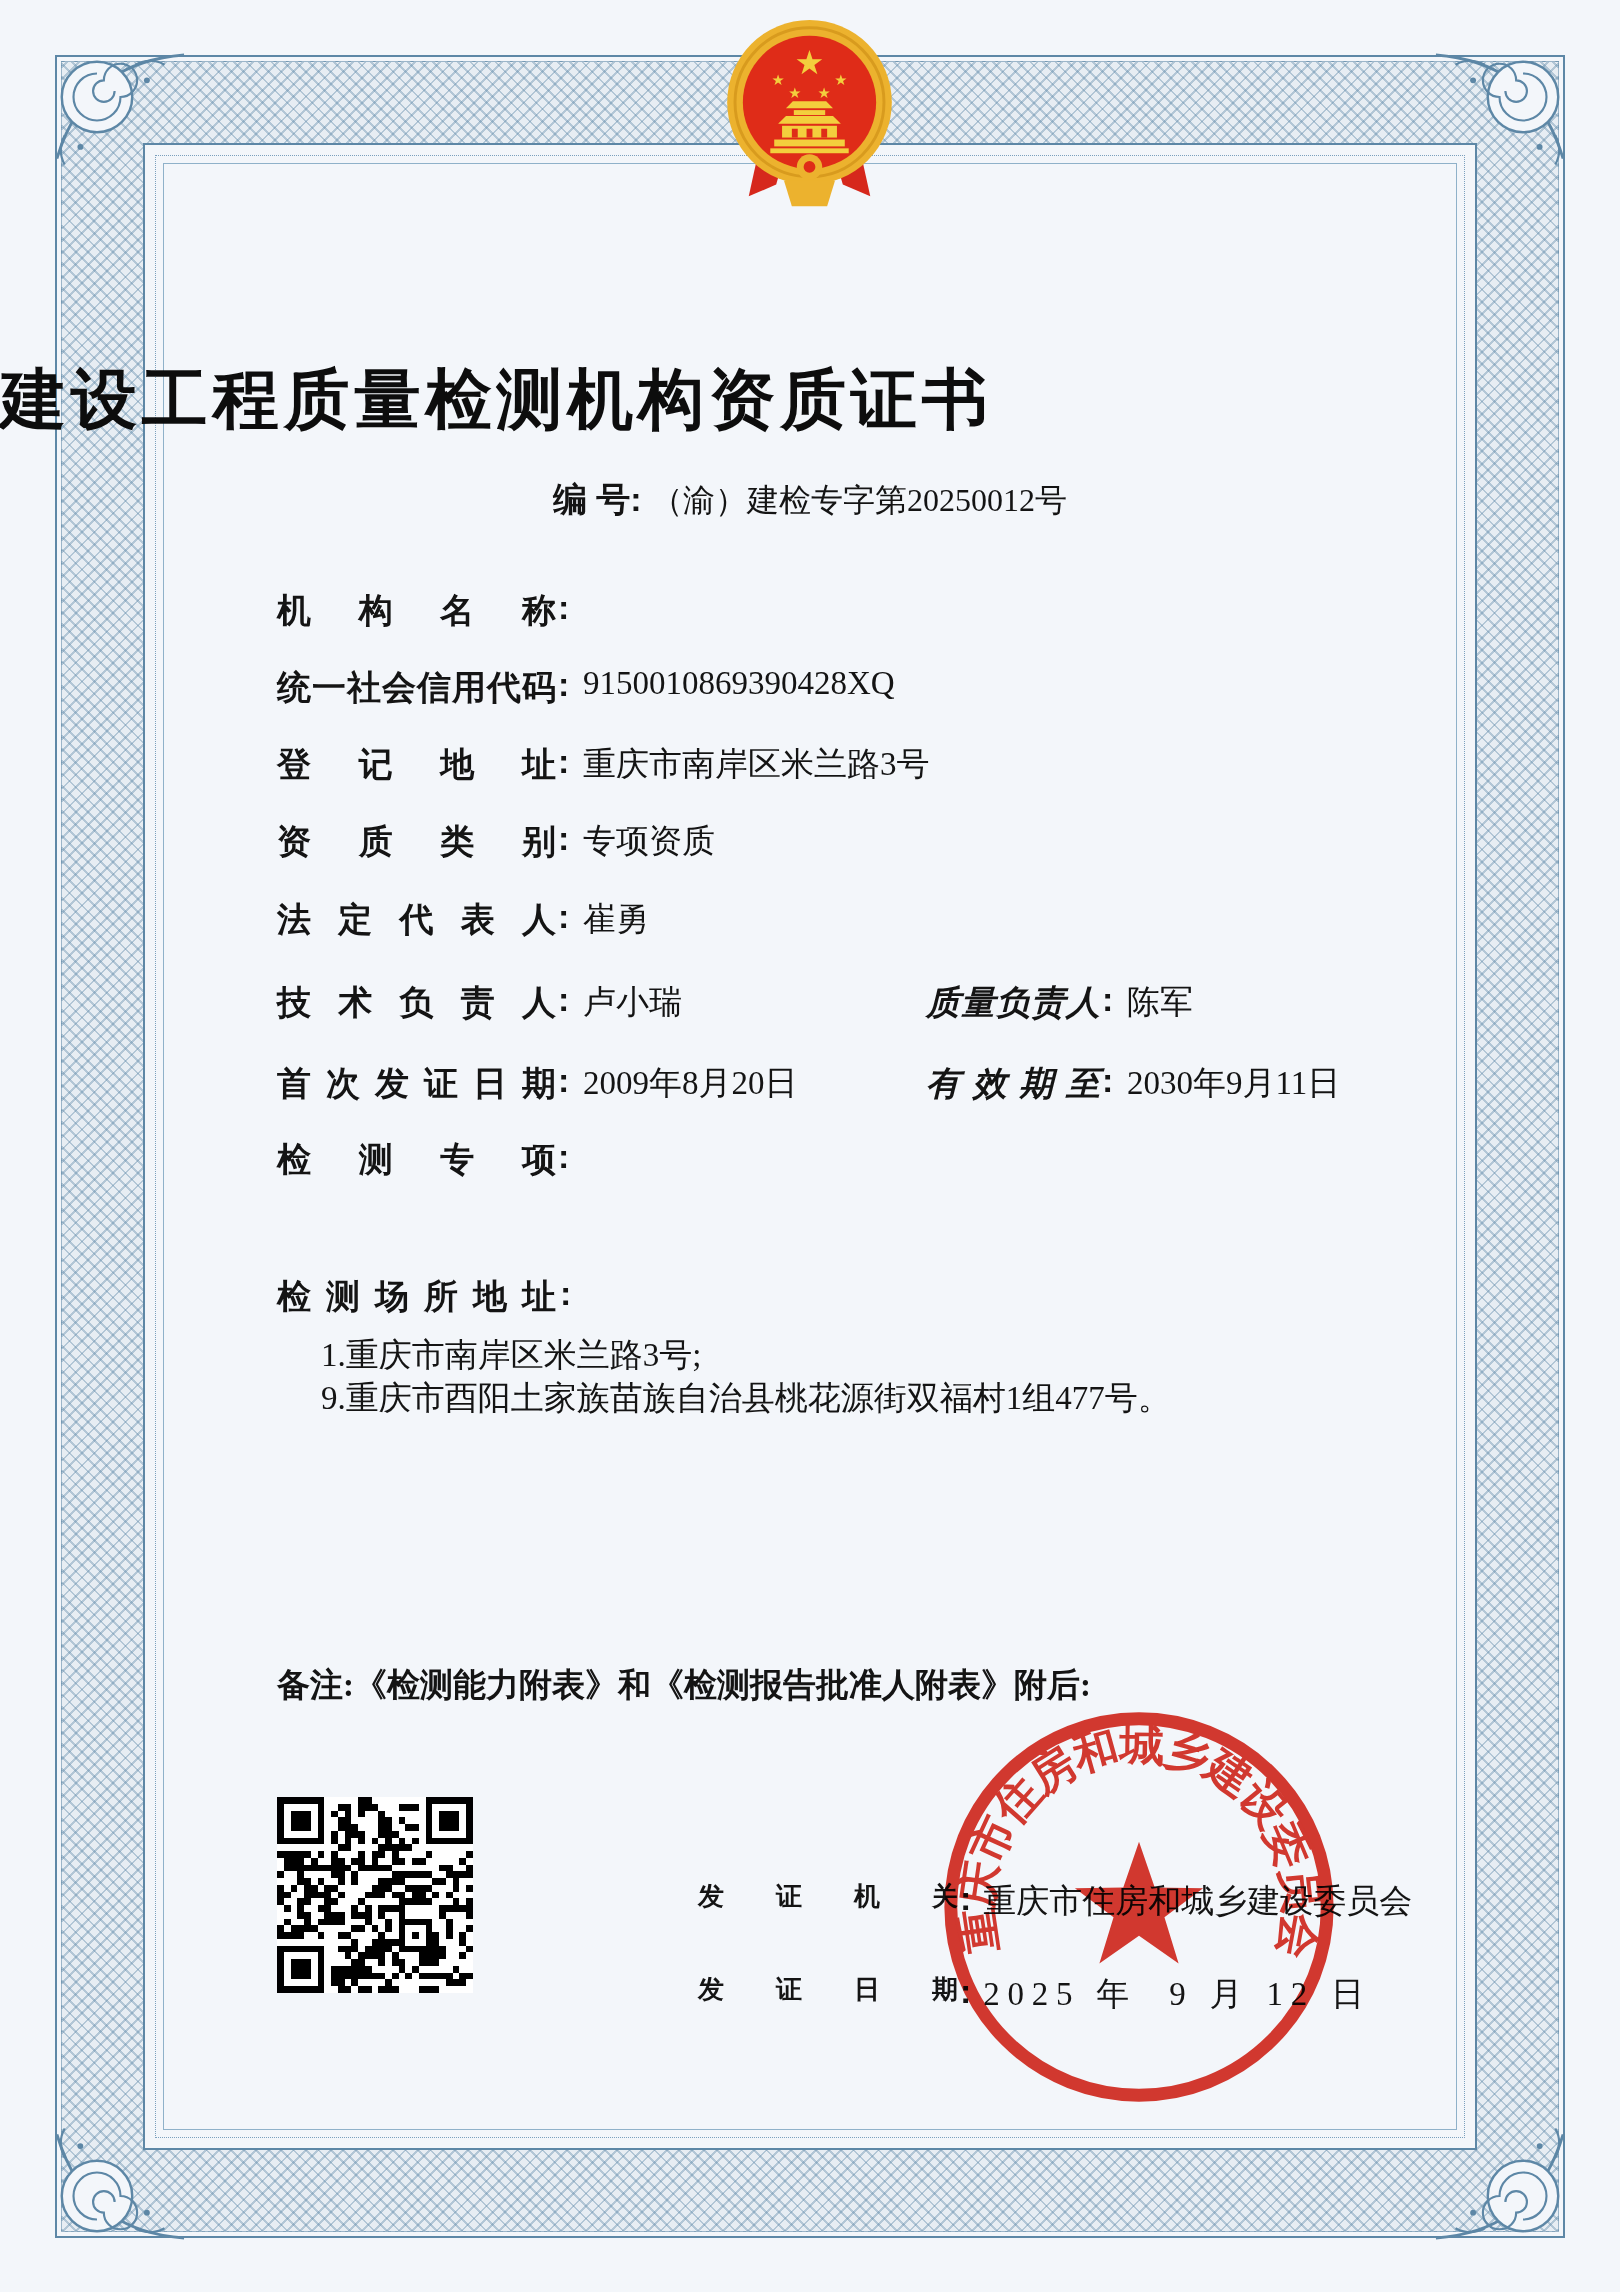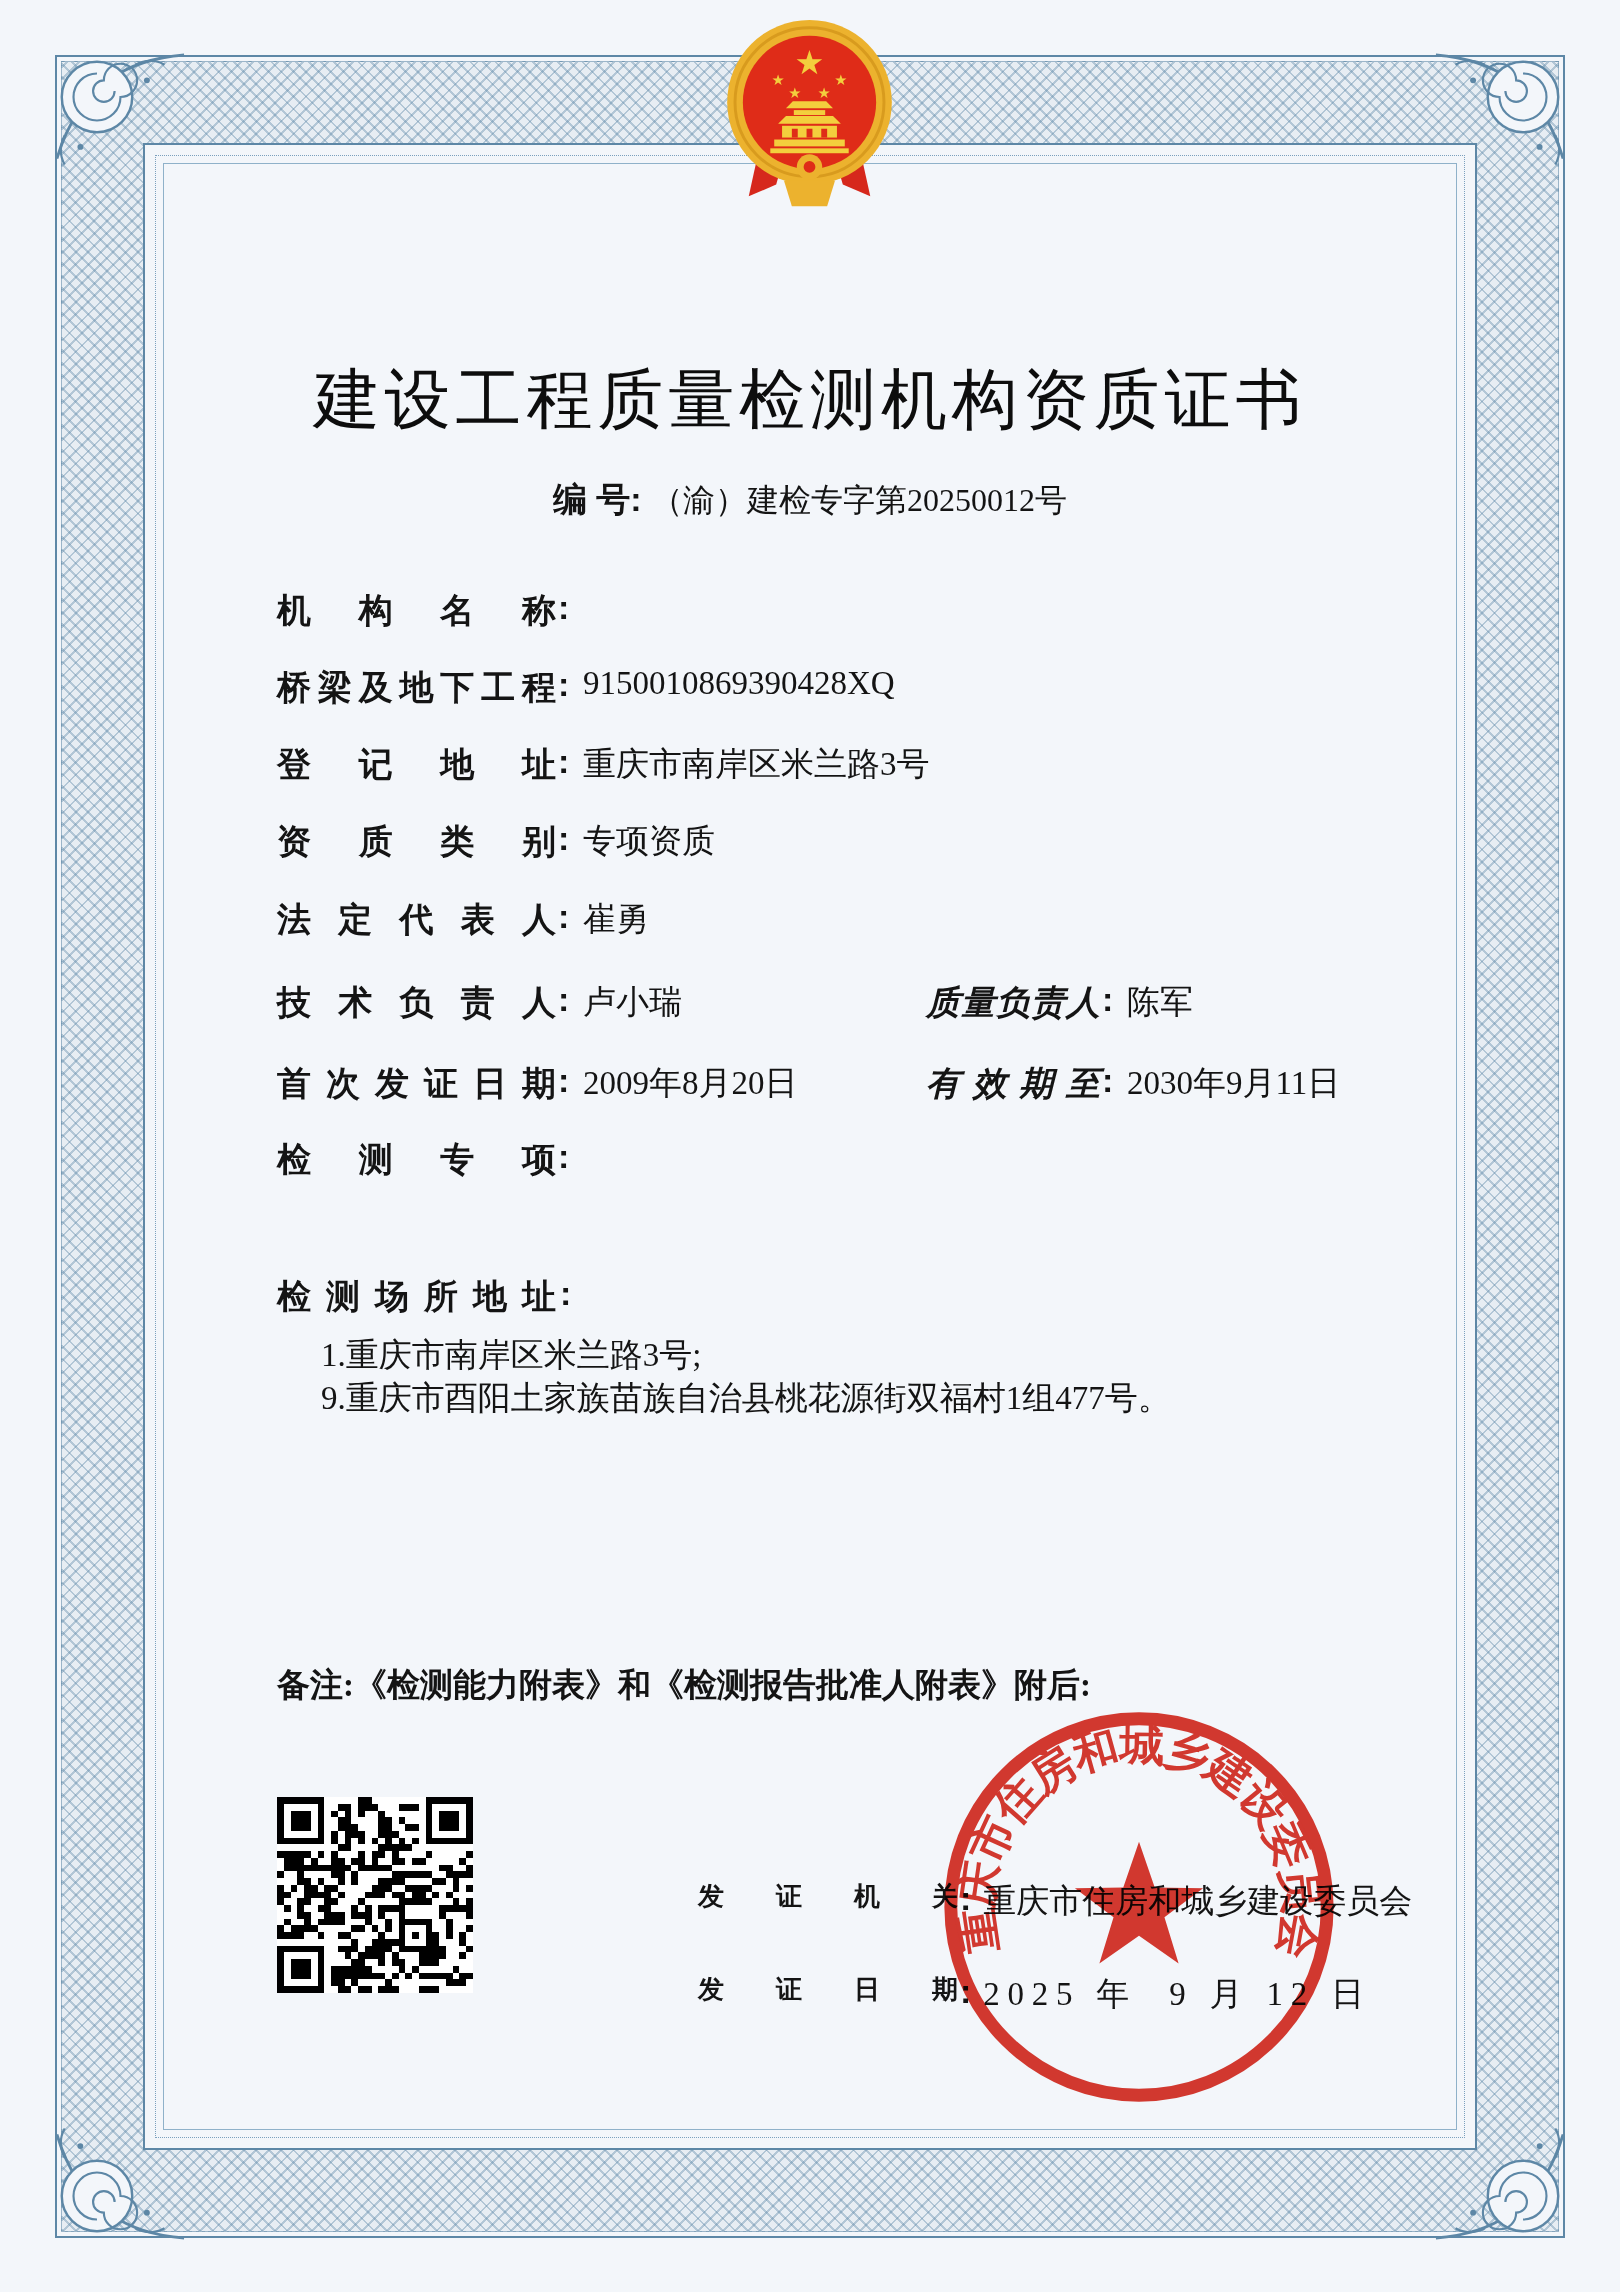--- a/index.html
+++ b/index.html
@@ -17,22 +17,22 @@
   .frame-dotted{position:absolute;inset:155px;border:1px dotted #7ba0bd;}
   .frame-inner{position:absolute;inset:163px;border:1px solid #8fb1c9;}
 
   .corner{position:absolute;width:137px;height:137px;}
   .corner.tl{left:51px;top:51px;}
   .corner.tr{right:51px;top:51px;transform:scaleX(-1);}
   .corner.bl{left:51px;bottom:51px;transform:scaleY(-1);}
   .corner.br{right:51px;bottom:51px;transform:rotate(180deg);}
 
   
-  .title{position:absolute;left:0;right:0;top:355px;text-align:center;
-    font-size:66px;font-weight:400;letter-spacing:4.9px;color:#0d0d0d;}
+  .title{position:absolute;left:0;right:0;top:355px;
+    font-size:66px;font-weight:700;letter-spacing:4.9px;color:#0d0d0d;}
   .cert-no{position:absolute;left:0;right:0;top:477px;text-align:center;font-size:34px;}
   .cert-no .lab-inline{font-weight:700;}
   .cert-no .val-inline{font-family:"Liberation Serif","DejaVu Serif",serif;font-size:32px;}
 
   .row{position:absolute;left:277px;right:147px;display:flex;align-items:flex-start;}
   .lab{display:inline-block;width:279px;font-size:34px;font-weight:700;text-align-last:justify;text-align:justify;white-space:nowrap;}
   .colon{font-size:34px;font-weight:700;margin-left:2px;}
   .val{font-family:"Liberation Serif","DejaVu Serif",serif;font-size:33px;margin-left:13.7px;white-space:nowrap;}
   .pair-r{position:absolute;left:649px;top:0;display:flex;align-items:flex-start;}
   .lab-r{display:inline-block;width:174px;font-size:34px;font-weight:700;text-align-last:justify;text-align:justify;white-space:nowrap;font-style:italic;}
@@ -124,21 +124,21 @@
     <span class="lab-inline">编 号</span><span class="lab-inline">:</span>
     <span class="val-inline">（渝）建检专字第20250012号</span>
   </div>
 
   <div class="row" style="top:588px">
     <span class="lab">机构名称</span>
       <span class="colon">:</span>
   </div>
 
   <div class="row" style="top:665px">
-    <span class="lab">桥梁及地下工程</span>
+    <span class="lab">统一社会信用代码</span>
       <span class="colon">:</span>
     <span class="val">9150010869390428XQ</span>
   </div>
 
   <div class="row" style="top:742px">
     <span class="lab">登记地址</span>
       <span class="colon">:</span>
     <span class="val">重庆市南岸区米兰路3号</span>
   </div>
 

